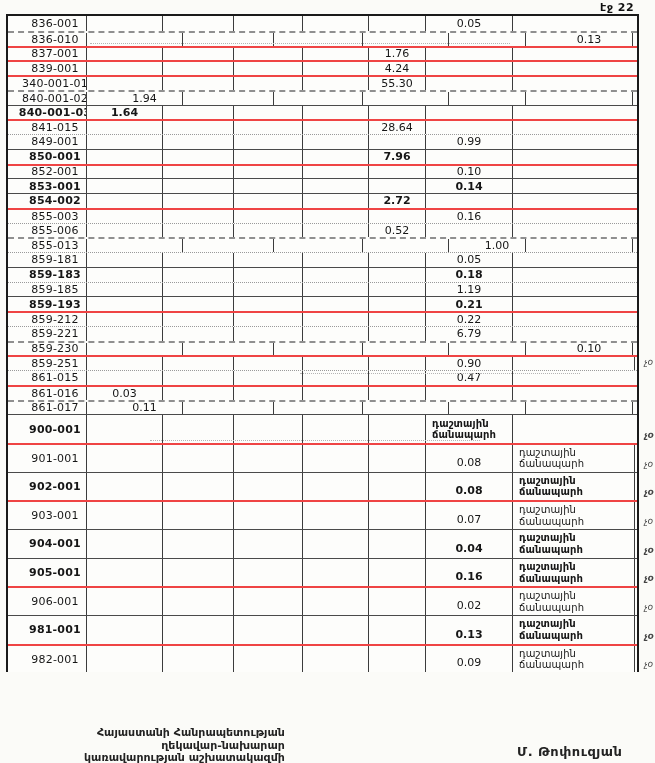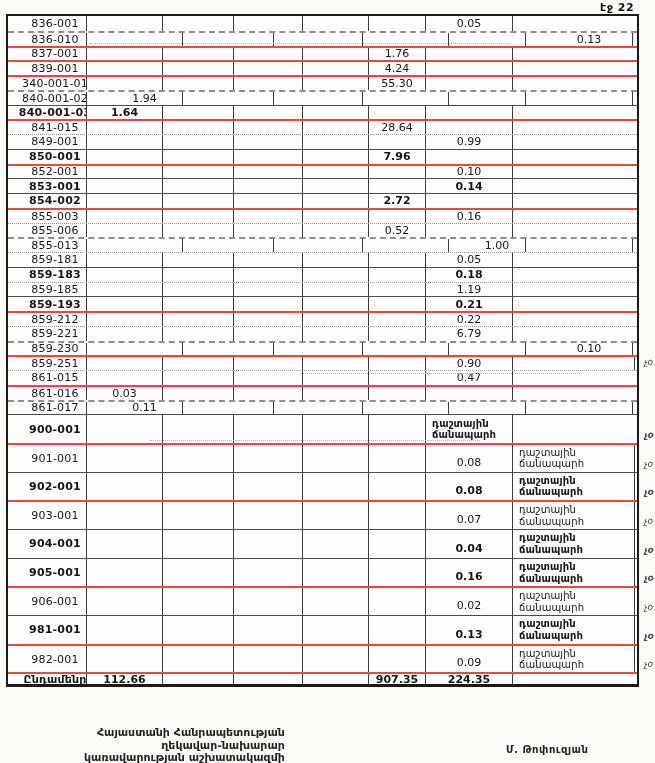--- a/index.html
+++ b/index.html
@@ -54,22 +54,22 @@
     position:absolute;left:636px;bottom:3px;
     font-size:9px;font-style:italic;color:#444;
     transform:rotate(-4deg);white-space:nowrap;
   }
   .footer-left{
     position:absolute;left:84px;top:727px;
     font-size:11px;font-weight:bold;line-height:12.5px;color:#222;
   }
   .footer-left div{white-space:nowrap;text-align:right;}
   .signature{
-    position:absolute;left:506px;top:744px;
-    font-size:10px;font-weight:bold;color:#222;letter-spacing:.5px;
+    position:absolute;left:517px;top:744px;
+    font-size:13px;font-weight:bold;color:#222;letter-spacing:.5px;
   }
   .artifact{position:absolute;border-top:1px dotted #b5b5b5;height:0;}
 </style>
 </head>
 <body>
 
 <div class="page">
 
   <div class="page-label">էջ 22</div>
 
@@ -462,30 +462,20 @@
         <div class="cell val3"></div>
         <div class="cell val4"></div>
         <div class="cell val5"></div>
         <div class="cell val6"></div>
         <div class="cell val7">0.09</div>
         <div class="cell note">
           <div>դաշտային</div>
           <div>ճանապարհ</div>
         </div>
         <span class="margin-mark">չօ</span>
-      </div>
-      <div class="row total t-strong">
-        <div class="cell code">Ընդամենը</div>
-        <div class="cell val2">112.66</div>
-        <div class="cell val3"></div>
-        <div class="cell val4"></div>
-        <div class="cell val5"></div>
-        <div class="cell val6">907.35</div>
-        <div class="cell val7">224.35</div>
-        <div class="cell note"></div>
       </div>
     </div>
 
   <div class="footer-left">
     <div>Հայաստանի Հանրապետության</div>
     <div>ղեկավար-նախարար</div>
     <div>կառավարության աշխատակազմի</div>
   </div>
 
   <div class="signature">Մ. Թոփուզյան</div>

